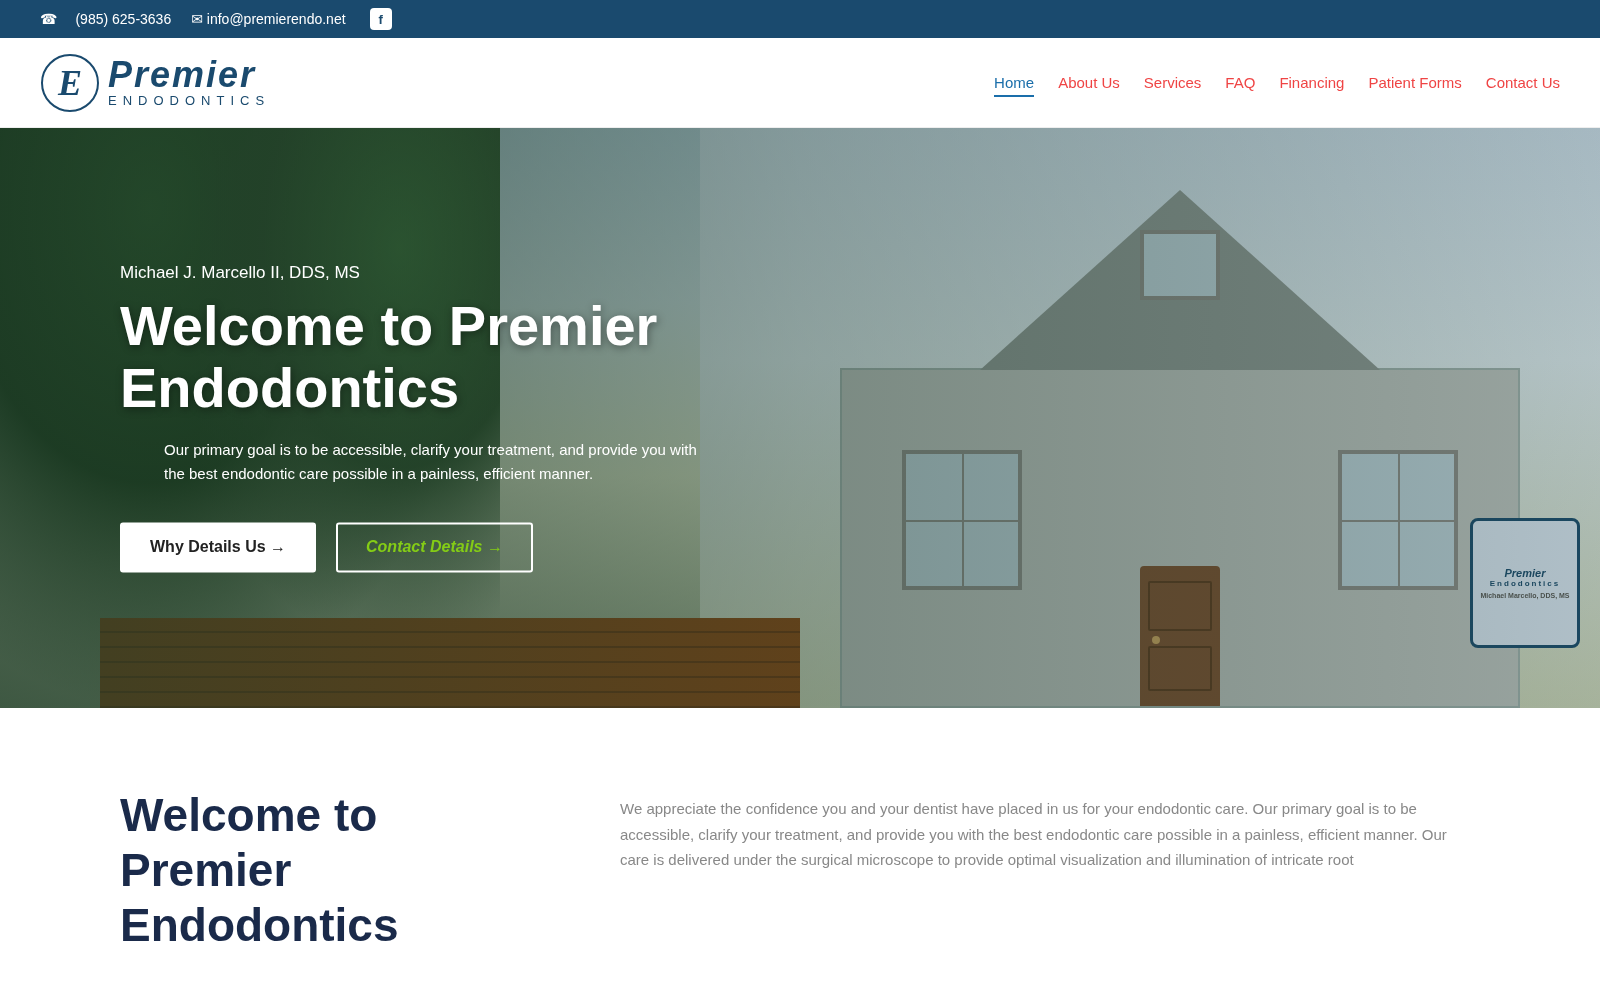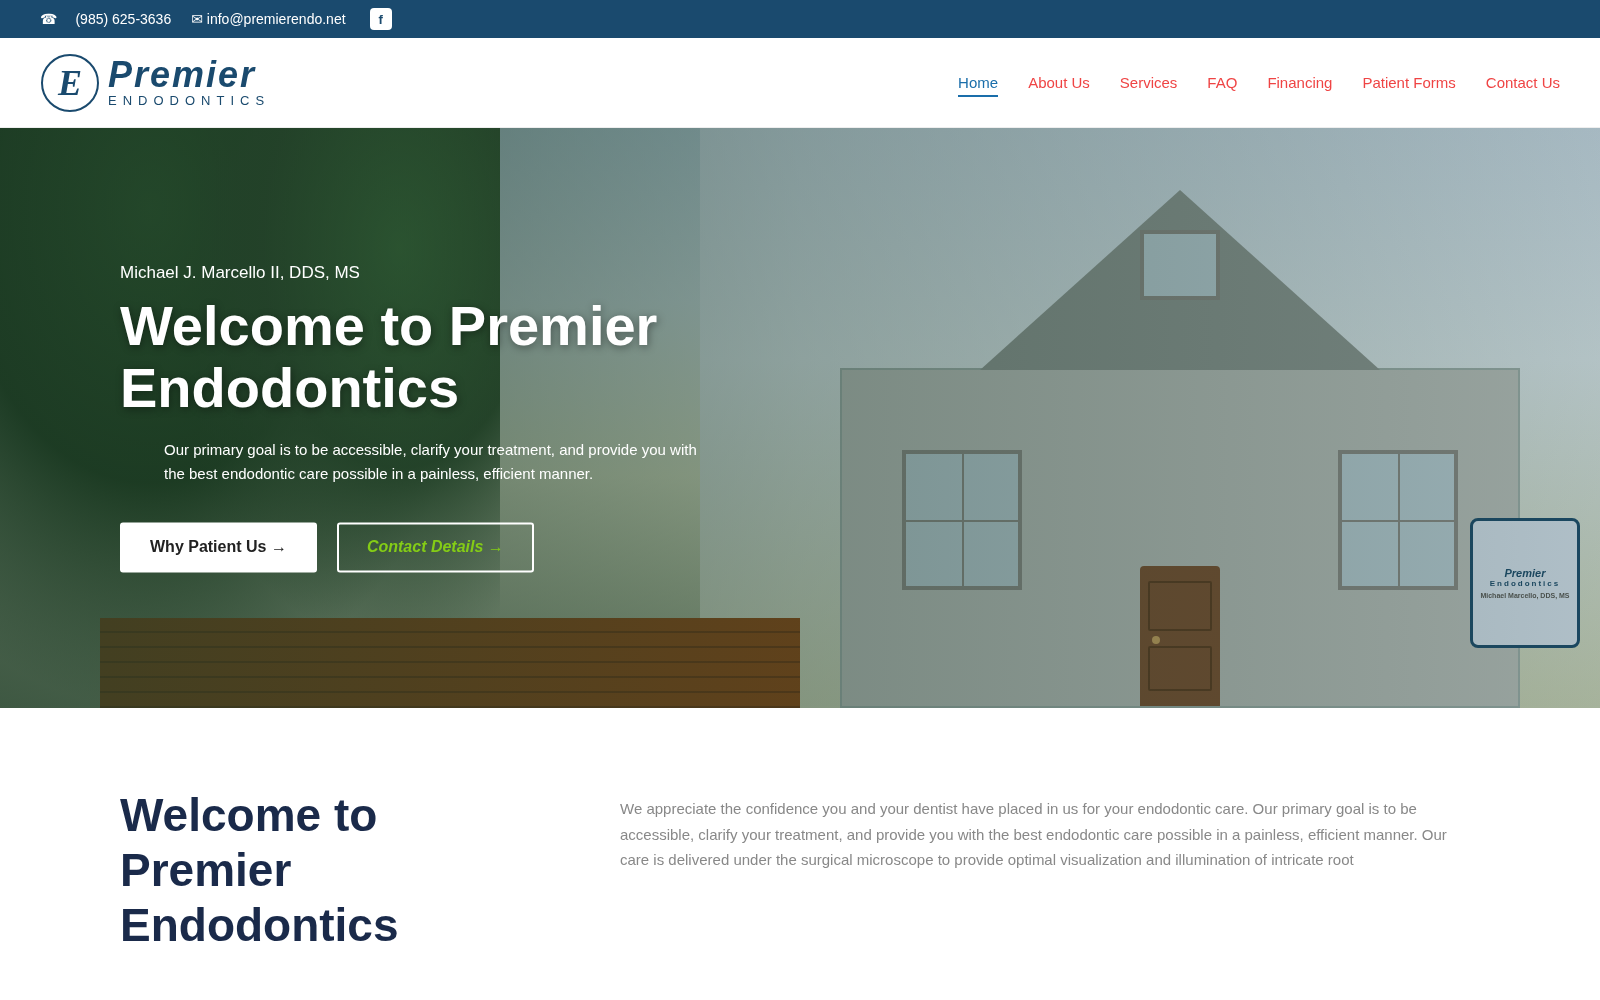--- a/index.html
+++ b/index.html
@@ -61,21 +61,21 @@
       font-style: italic;
     }
     .logo-text .endodontics {
       font-size: 13px;
       color: #1a4a6e;
       letter-spacing: 6px;
       text-transform: uppercase;
     }
     .nav-links {
       display: flex;
-      gap: 30px;
+      gap: 24px;
       list-style: none;
     }
     .nav-links li a {
       text-decoration: none;
       color: #ef4444;
       font-size: 15px;
       font-weight: 500;
       padding: 4px 0;
     }
     .nav-links li a.active {
@@ -314,21 +314,21 @@
     </div>
   </div>
 
   <div class="hero-bg"></div>
 
   <div class="hero-content">
     <p class="hero-subtitle">Michael J. Marcello II, DDS, MS</p>
     <h1 class="hero-title">Welcome to Premier Endodontics</h1>
     <p class="hero-desc">Our primary goal is to be accessible, clarify your treatment, and provide you with the best endodontic care possible in a painless, efficient manner.</p>
     <div class="hero-buttons">
-      <button class="btn-white">Why Patient Us →</button>
+      <button class="btn-white">Why Details Us →</button>
       <button class="btn-outline">Contact Details →</button>
     </div>
   </div>
 </section>
 
 <section class="welcome-section">
   <div class="welcome-left">
     <h2 class="welcome-title">
       <span>Welcome to</span><br>
       <span>Premier Endodontics</span>

